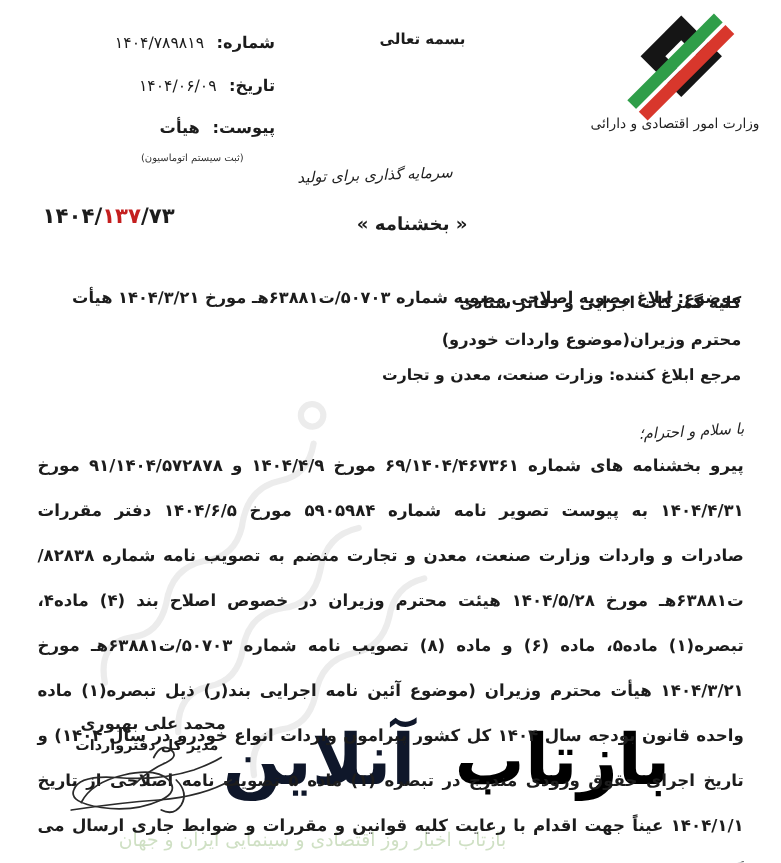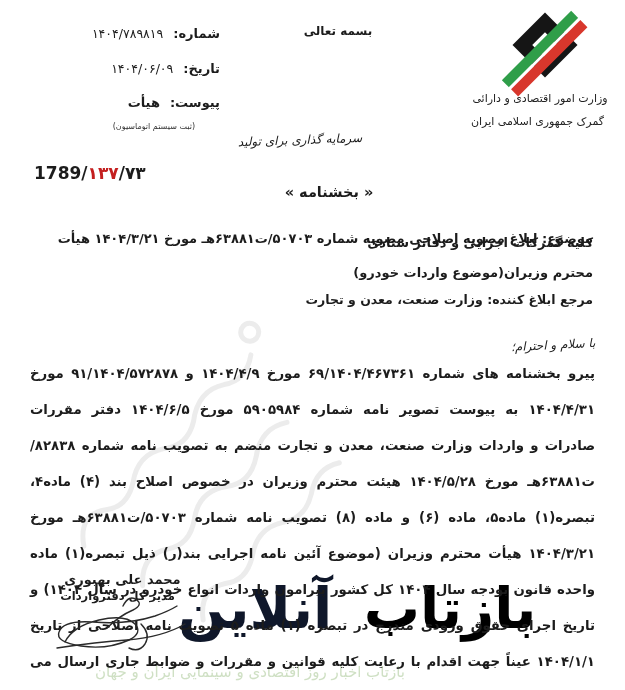--- a/index.html
+++ b/index.html
@@ -73,38 +73,37 @@
   <div class="abs layer meta-line" style="left:30px;top:61px;width:190px;">
     <span class="meta-label">تاریخ:</span>
     <span class="meta-value">۱۴۰۴/۰۶/۰۹</span>
   </div>
   <div class="abs layer meta-line" style="left:30px;top:95px;width:190px;">
     <span class="meta-label">پیوست:</span>
     <span class="meta-label">هیأت</span>
   </div>
   <div class="abs layer auto-note" style="left:55px;top:122px;width:140px;text-align:right;">(ثبت سیستم اتوماسیون)</div>
   <div class="abs layer ref-number" style="left:34px;top:163px;">
-    <span>1789/</span><span class="ref-red">۱۳۷</span><span>/۷۳</span>
+    <span>۱۴۰۴/</span><span class="ref-red">۱۳۷</span><span>/۷۳</span>
   </div>
 
   <div class="abs layer bismillah" style="left:298px;top:24px;width:80px;text-align:center;">بسمه تعالی</div>
   <div class="abs layer slogan" style="left:225px;top:133px;width:150px;text-align:center;">سرمایه گذاری برای تولید</div>
-  <div class="abs layer doc-type" style="left:274px;top:172px;width:110px;text-align:center;margin-top:12px;">« بخشنامه »</div>
+  <div class="abs layer doc-type" style="left:264px;top:172px;width:110px;text-align:right;">« بخشنامه »</div>
 
   <div class="abs layer logo" style="left:500px;top:18px;">
     <div class="logo-frame"></div>
     <div class="logo-hole"></div>
     <div class="logo-stripe">
       <div class="stripe-green"></div>
       <div class="stripe-gap"></div>
       <div class="stripe-red"></div>
     </div>
   </div>
   <div class="abs layer org-line" style="left:460px;top:92px;width:160px;">وزارت امور اقتصادی و دارائی</div>
-  <div class="abs layer org-line" style="left:455px;top:115px;width:165px;">گمرک جمهوری اسلامی ایران</div>
 
   <div class="abs layer recipient" style="right:32px;top:199px;">کلیه گمرکات اجرایی و دفاتر ستادی</div>
   <div class="abs layer subject" style="right:32px;left:35px;top:222px;">موضوع: ابلاغ مصوبه اصلاحی مصوبه شماره ۵۰۷۰۳/ت۶۳۸۸۱هـ مورخ ۱۴۰۴/۳/۲۱ هیأت محترم وزیران(موضوع واردات خودرو)</div>
   <div class="abs layer info-line" style="right:32px;top:292px;">مرجع ابلاغ کننده: وزارت صنعت، معدن و تجارت</div>
 
   <div class="abs layer greeting" style="right:30px;top:338px;">با سلام و احترام؛</div>
   <div class="abs layer body-par" style="right:30px;left:30px;top:356px;">پیرو بخشنامه های شماره ۶۹/۱۴۰۴/۴۶۷۳۶۱ مورخ ۱۴۰۴/۴/۹ و ۹۱/۱۴۰۴/۵۷۲۸۷۸ مورخ ۱۴۰۴/۴/۳۱ به پیوست تصویر نامه شماره ۵۹۰۵۹۸۴ مورخ ۱۴۰۴/۶/۵ دفتر مقررات صادرات و واردات وزارت صنعت، معدن و تجارت منضم به تصویب نامه شماره ۸۲۸۳۸/ت۶۳۸۸۱هـ مورخ ۱۴۰۴/۵/۲۸ هیئت محترم وزیران در خصوص اصلاح بند (۴) ماده۴، تبصره(۱) ماده۵، ماده (۶) و ماده (۸) تصویب نامه شماره ۵۰۷۰۳/ت۶۳۸۸۱هـ مورخ ۱۴۰۴/۳/۲۱ هیأت محترم وزیران (موضوع آئین نامه اجرایی بند(ر) ذیل تبصره(۱) ماده واحده قانون بودجه سال ۱۴۰۴ کل کشور پیرامون واردات انواع خودرو در سال ۱۴۰۴) و تاریخ اجرای حقوق ورودی مندرج در تبصره (۱) ماده ۵ تصویب نامه اصلاحی از تاریخ ۱۴۰۴/۱/۱ عیناً جهت اقدام با رعایت کلیه قوانین و مقررات و ضوابط جاری ارسال می گردد</div>
 
   <div class="abs sig-layer sig-name" style="left:55px;top:572px;width:135px;">محمد علی بهبوری</div>
   <div class="abs sig-layer sig-title" style="left:50px;top:589px;width:135px;">مدیر کل دفترواردات</div>

